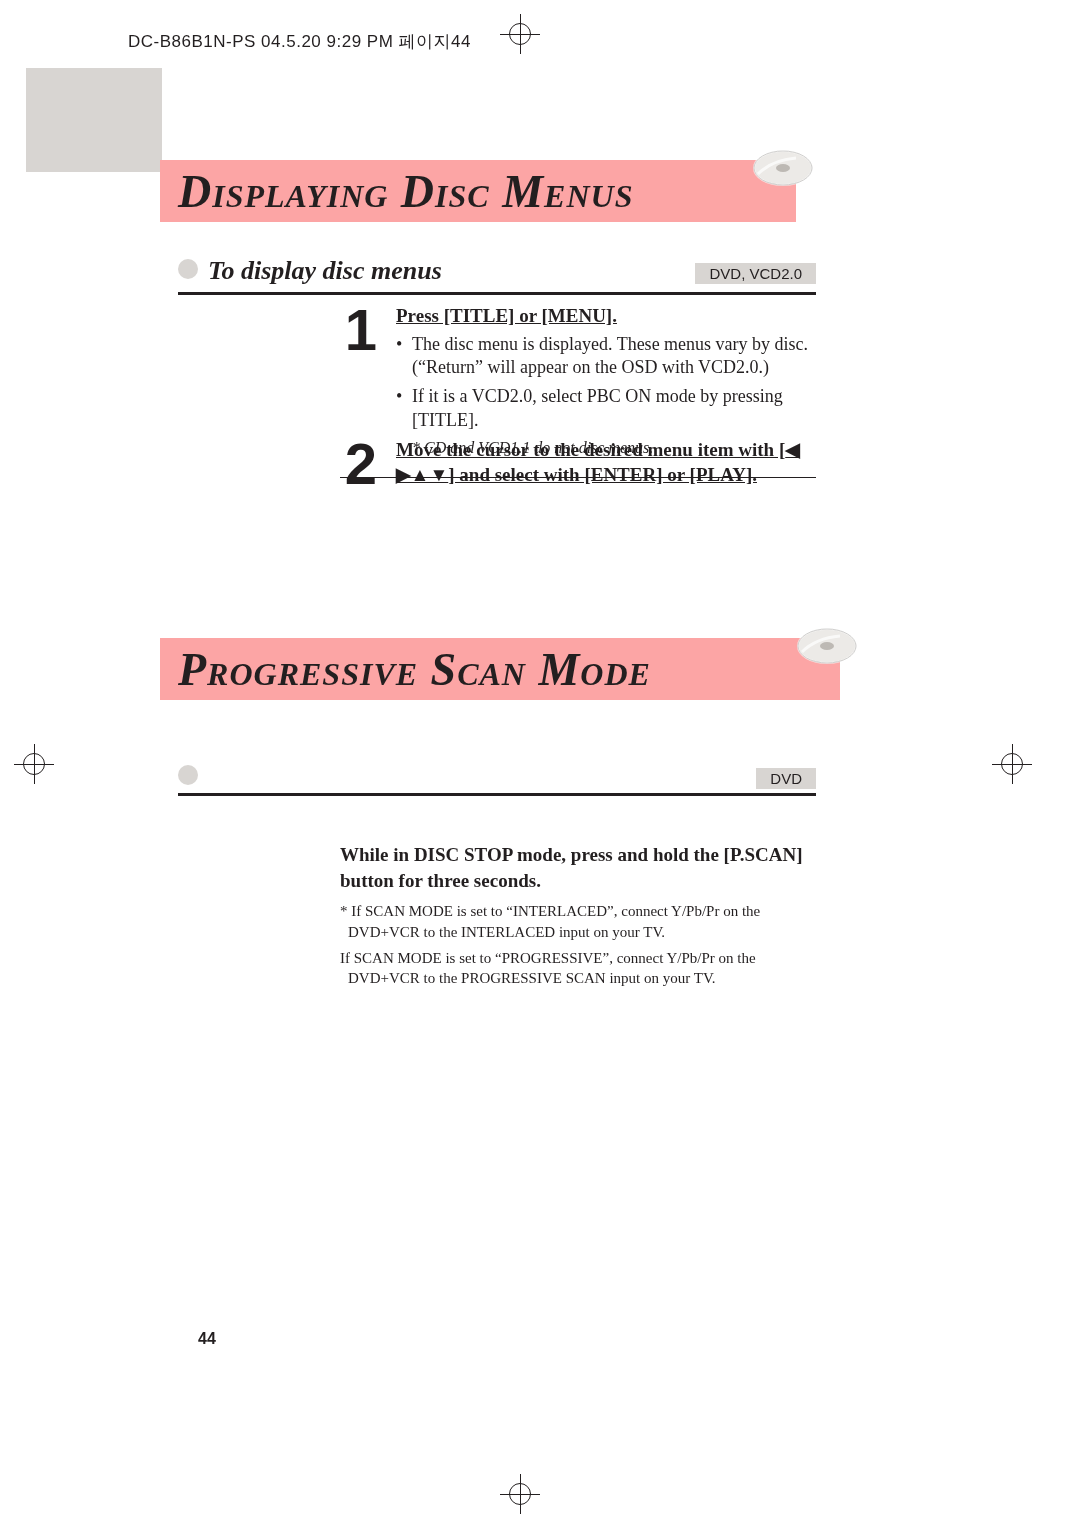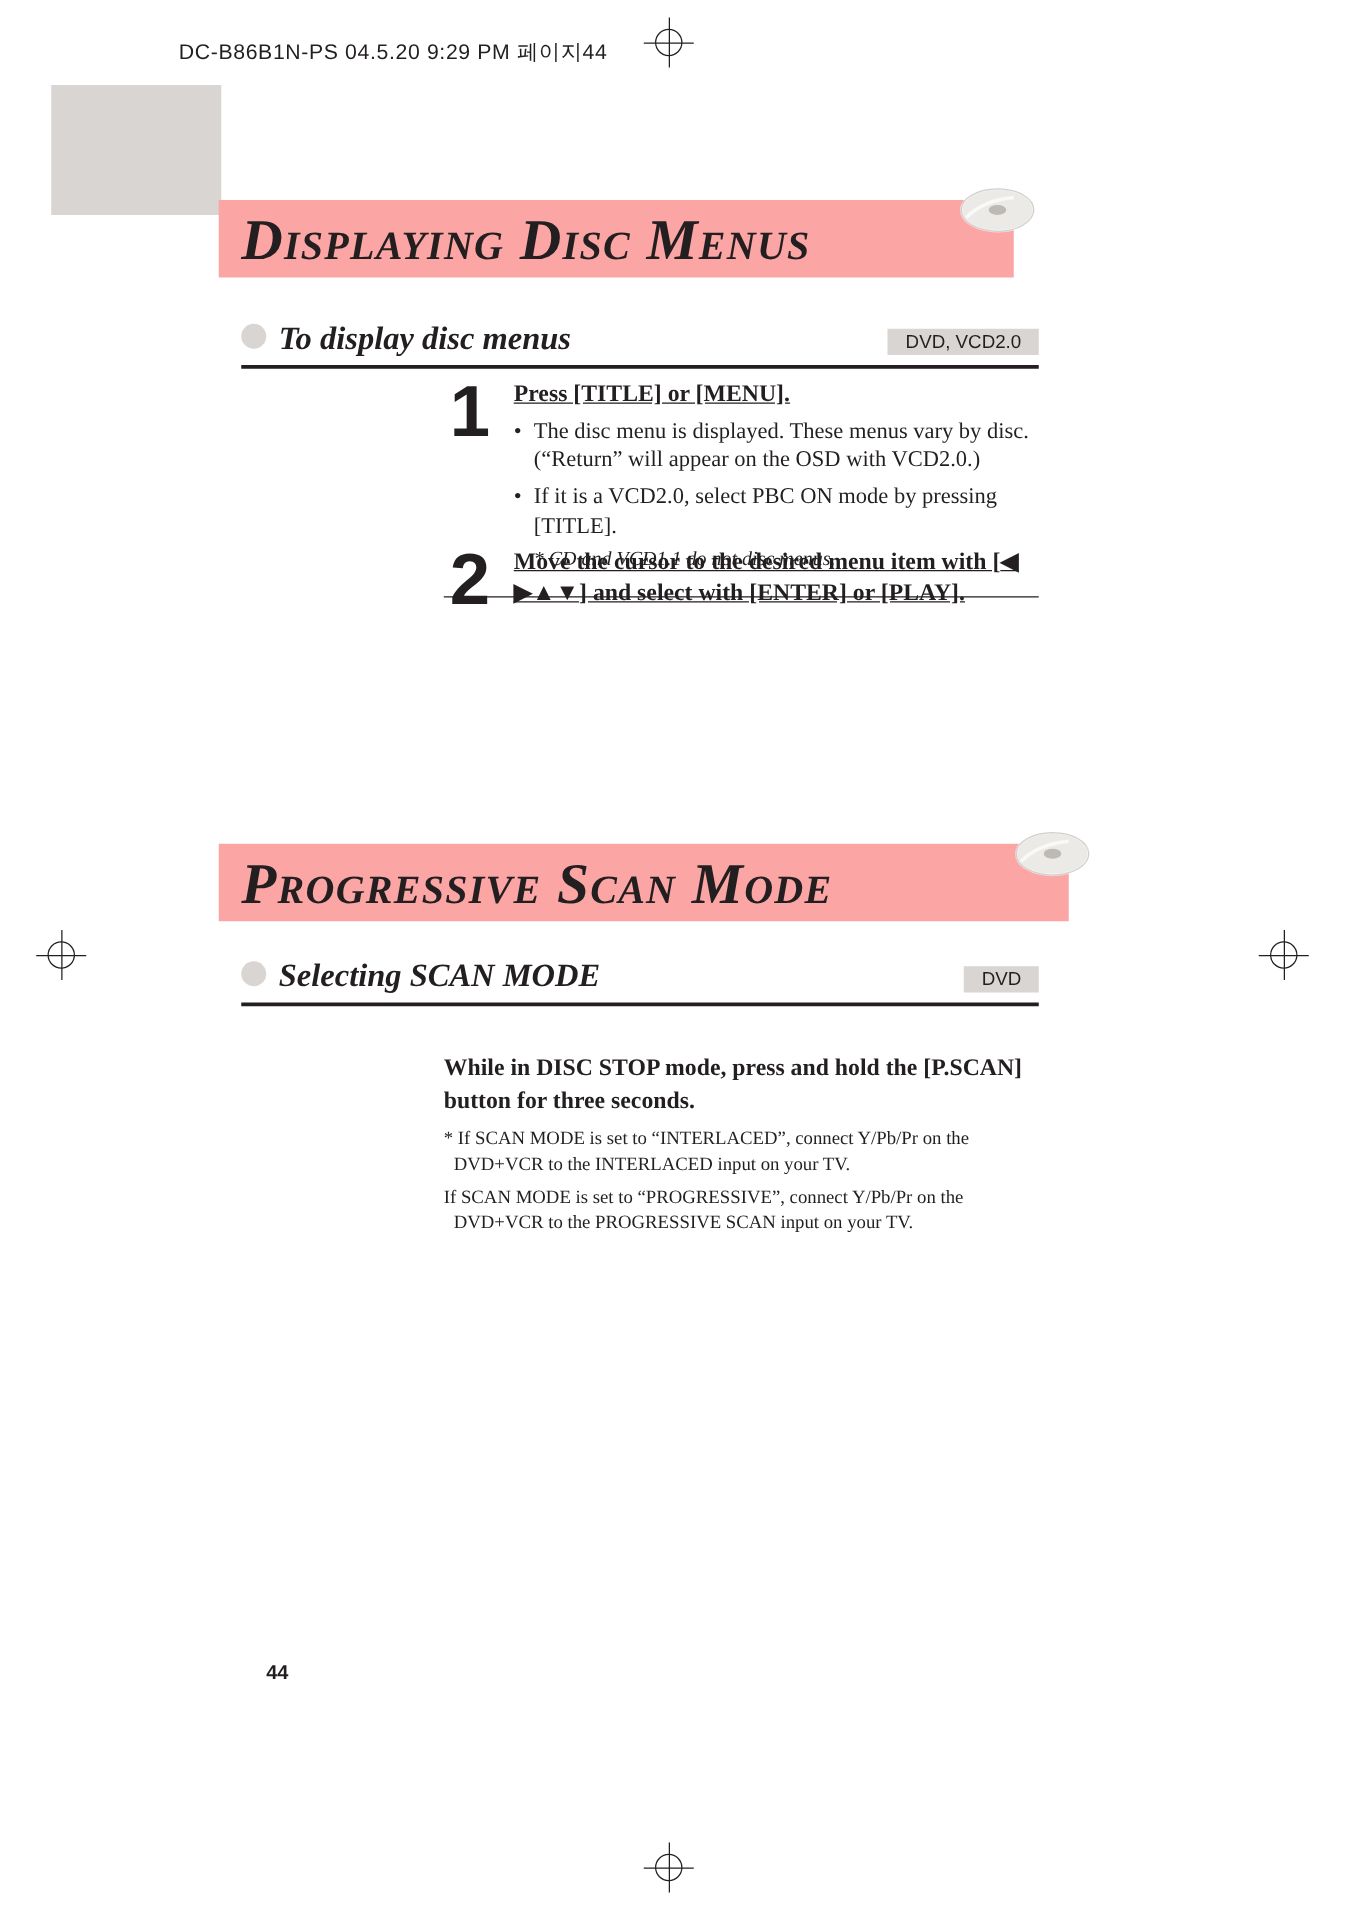--- a/index.html
+++ b/index.html
@@ -1,21 +1,20 @@
 <!DOCTYPE html>
 <html><head>
 <meta charset="utf-8">
 <style>
   * { box-sizing: border-box; margin: 0; padding: 0; }
   html, body { background: #fff; }
   .page {
     width: 1046px; height: 1528px; position: relative;
     background: #fff; font-family: Georgia, "Times New Roman", serif;
     color: #231f20;
-    margin-left: 15px;
   }
   
   .reg { position: absolute; width: 40px; height: 40px; }
   .reg::before, .reg::after { content: ""; position: absolute; background: #231f20; }
   .reg::before { width: 1px; height: 40px; left: 20px; top: 0; }
   .reg::after  { width: 40px; height: 1px; top: 20px; left: 0; }
   .reg .circ { position: absolute; width: 22px; height: 22px; border: 1px solid #231f20; border-radius: 50%; left: 9px; top: 9px; }
   .reg.top    { top: 14px;  left: 520px; transform: translateX(-50%); }
   .reg.bottom { bottom: 14px; left: 520px; transform: translateX(-50%); }
   .reg.left   { left: 14px;  top: 764px; transform: translateY(-50%); }
@@ -34,21 +33,21 @@
   }
 
   
   .title-banner {
     position: absolute; left: 160px;
     height: 62px; background: #fca5a5;
     display: flex; align-items: center;
     padding: 0 18px 0 18px;
   }
   .tb1 { top: 160px; width: 636px; }
-  .tb2 { top: 675px; width: 680px; }
+  .tb2 { top: 638px; width: 680px; }
   .title-banner .txt {
     font-family: Georgia, "Times New Roman", serif;
     font-weight: bold; font-style: italic;
     font-variant: small-caps;
     font-size: 46px; letter-spacing: 1px;
     color: #231f20; white-space: nowrap;
   }
   .disc-icon {
     position: absolute; right: -18px; top: -14px;
   }
@@ -187,21 +186,20 @@
         <ellipse cx="31" cy="22" rx="29" ry="17" fill="#eceae7" stroke="#8a8884" stroke-width="1"></ellipse>
         <ellipse cx="31" cy="22" rx="29" ry="17" fill="none" stroke="#fff" stroke-width="2" opacity="0.6"></ellipse>
         <ellipse cx="31" cy="22" rx="7" ry="4" fill="#bdb9b4"></ellipse>
         <path d="M6 28 Q20 14 44 12" stroke="#fff" stroke-width="3" fill="none" opacity="0.7"></path>
       </svg>
     </span>
   </div>
 
   <div class="subrow sub2">
     <div class="dot"></div>
-    <div class="label">Selecting SCAN MODE</div>
     <div class="spacer"></div>
     <div class="tag">DVD</div>
   </div>
 
   <div class="progbody">
     <div class="h">While in DISC STOP mode, press and hold the [P.SCAN] button for three seconds.</div>
     <div class="small">* If SCAN MODE is set to “INTERLACED”, connect Y/Pb/Pr on the DVD+VCR to the INTERLACED input on your TV.</div>
     <div class="small">If SCAN MODE is set to “PROGRESSIVE”, connect Y/Pb/Pr on the DVD+VCR to the PROGRESSIVE SCAN input on your TV.</div>
   </div>
 

